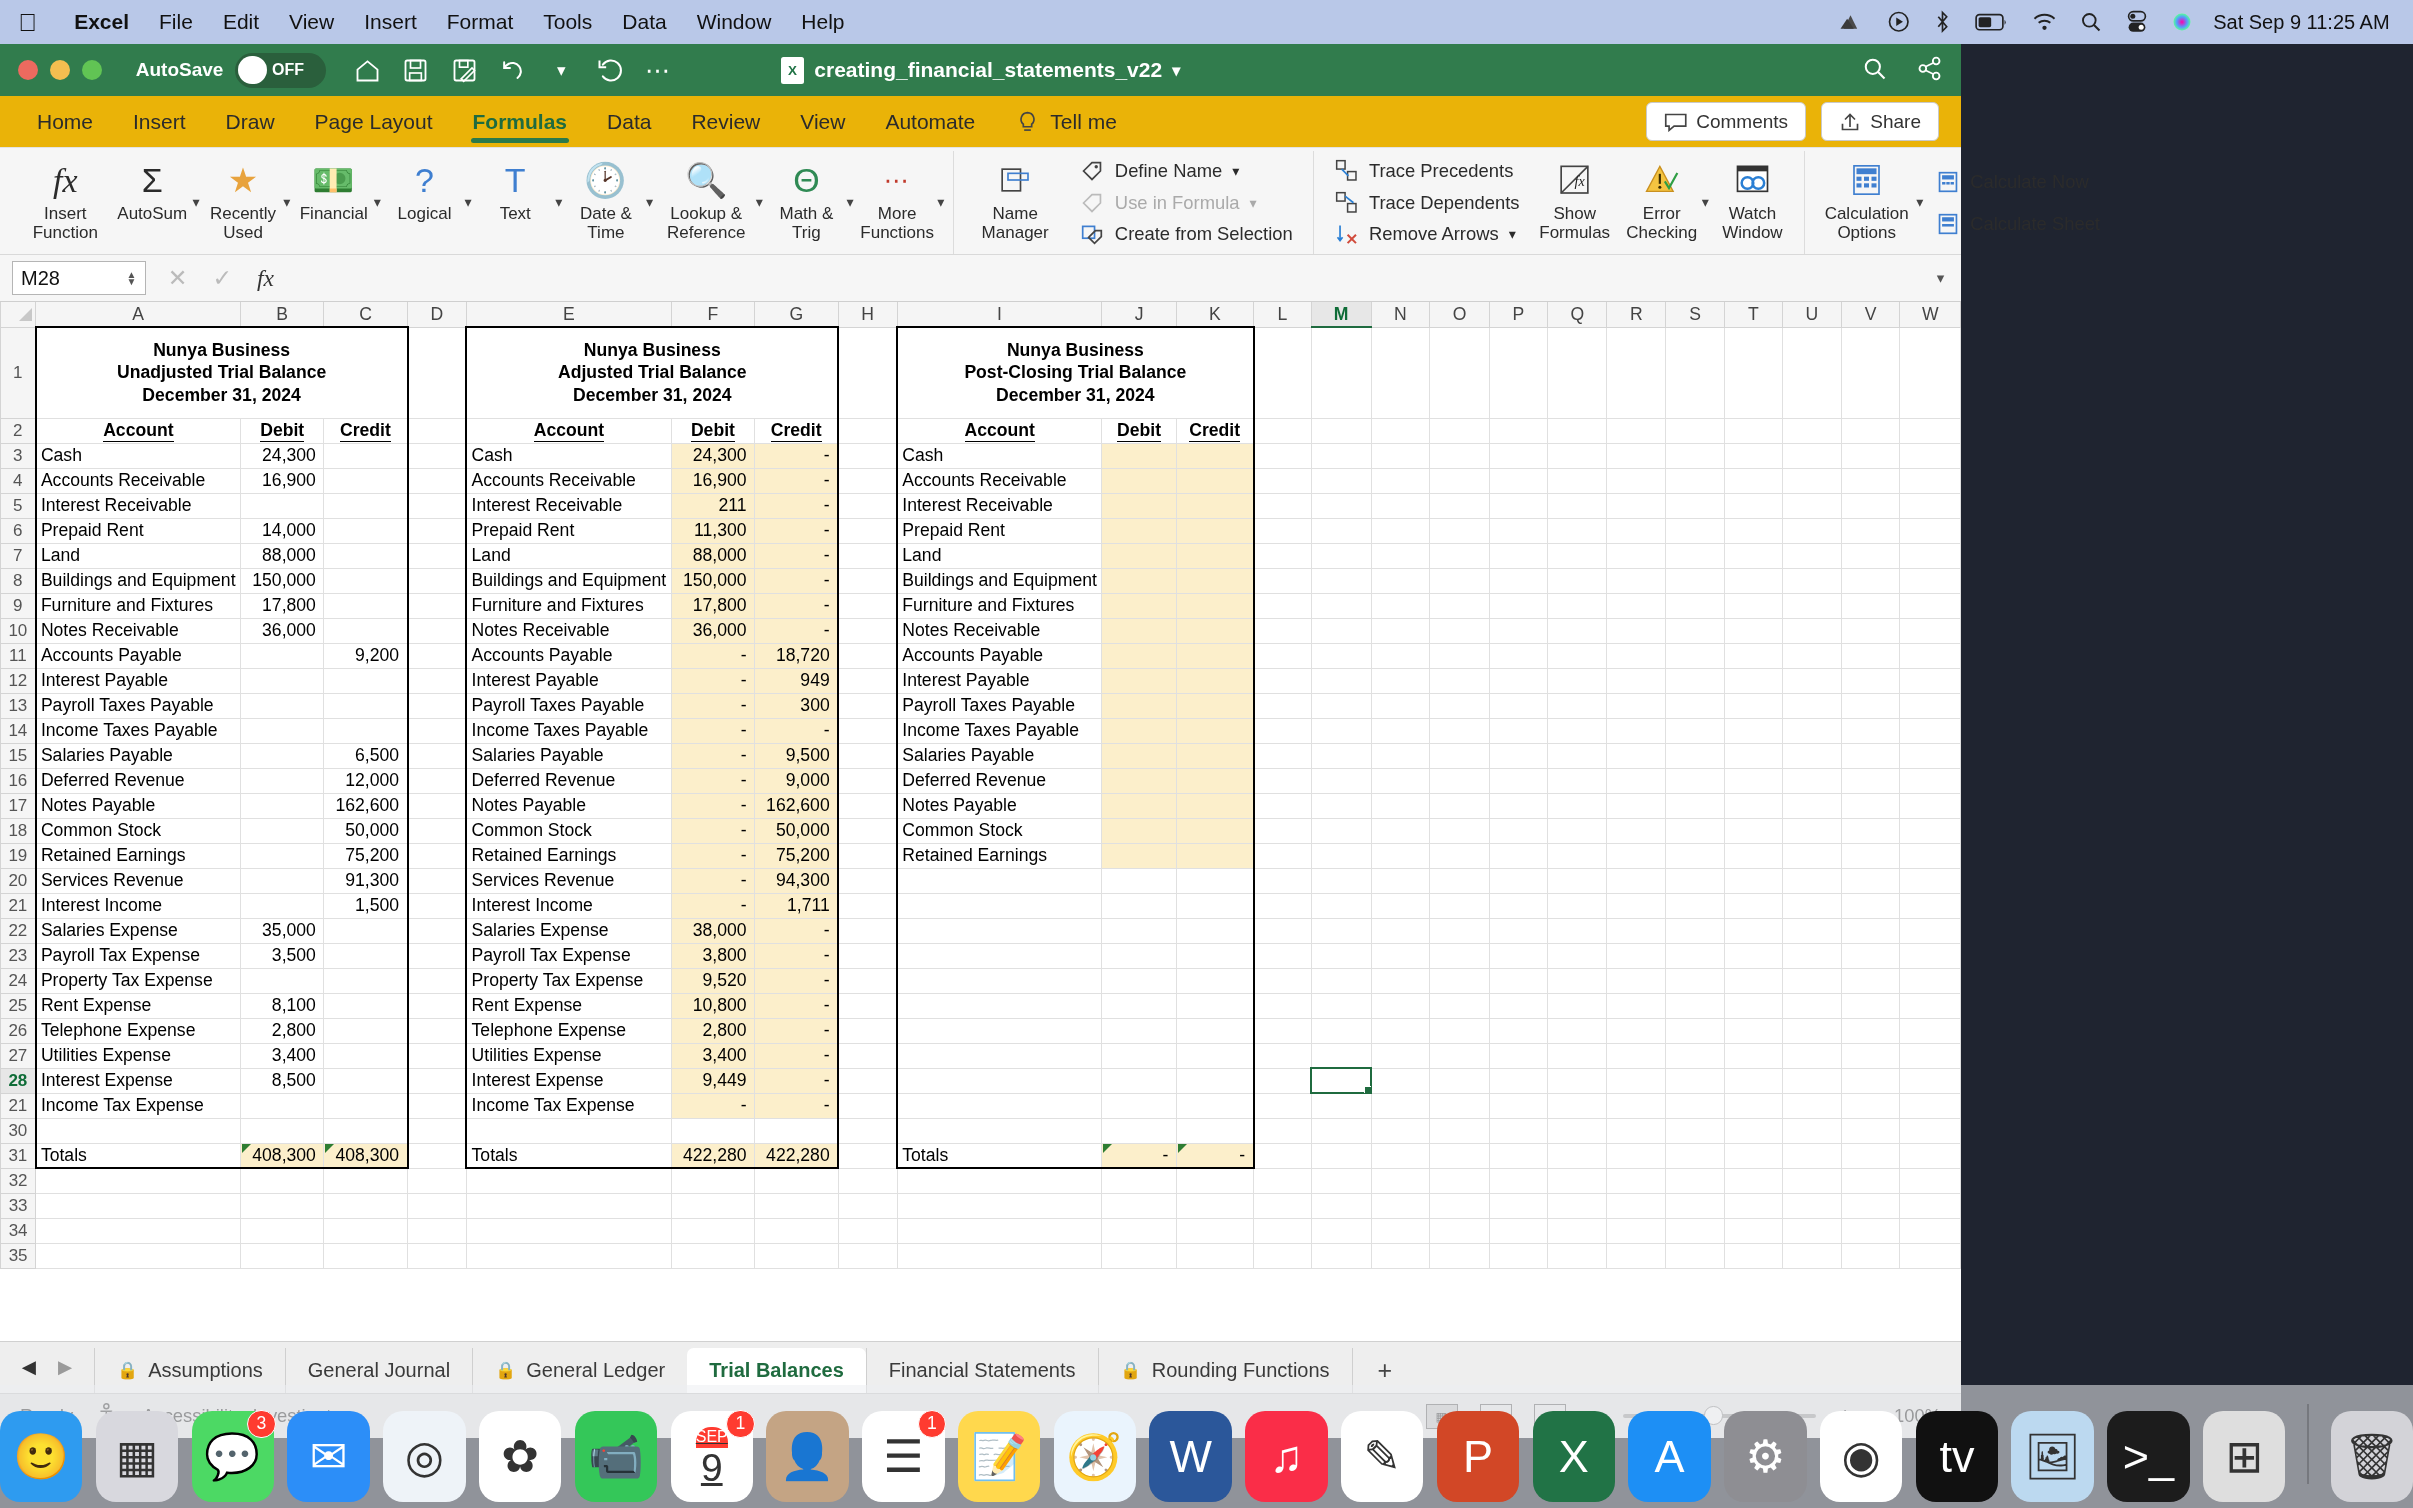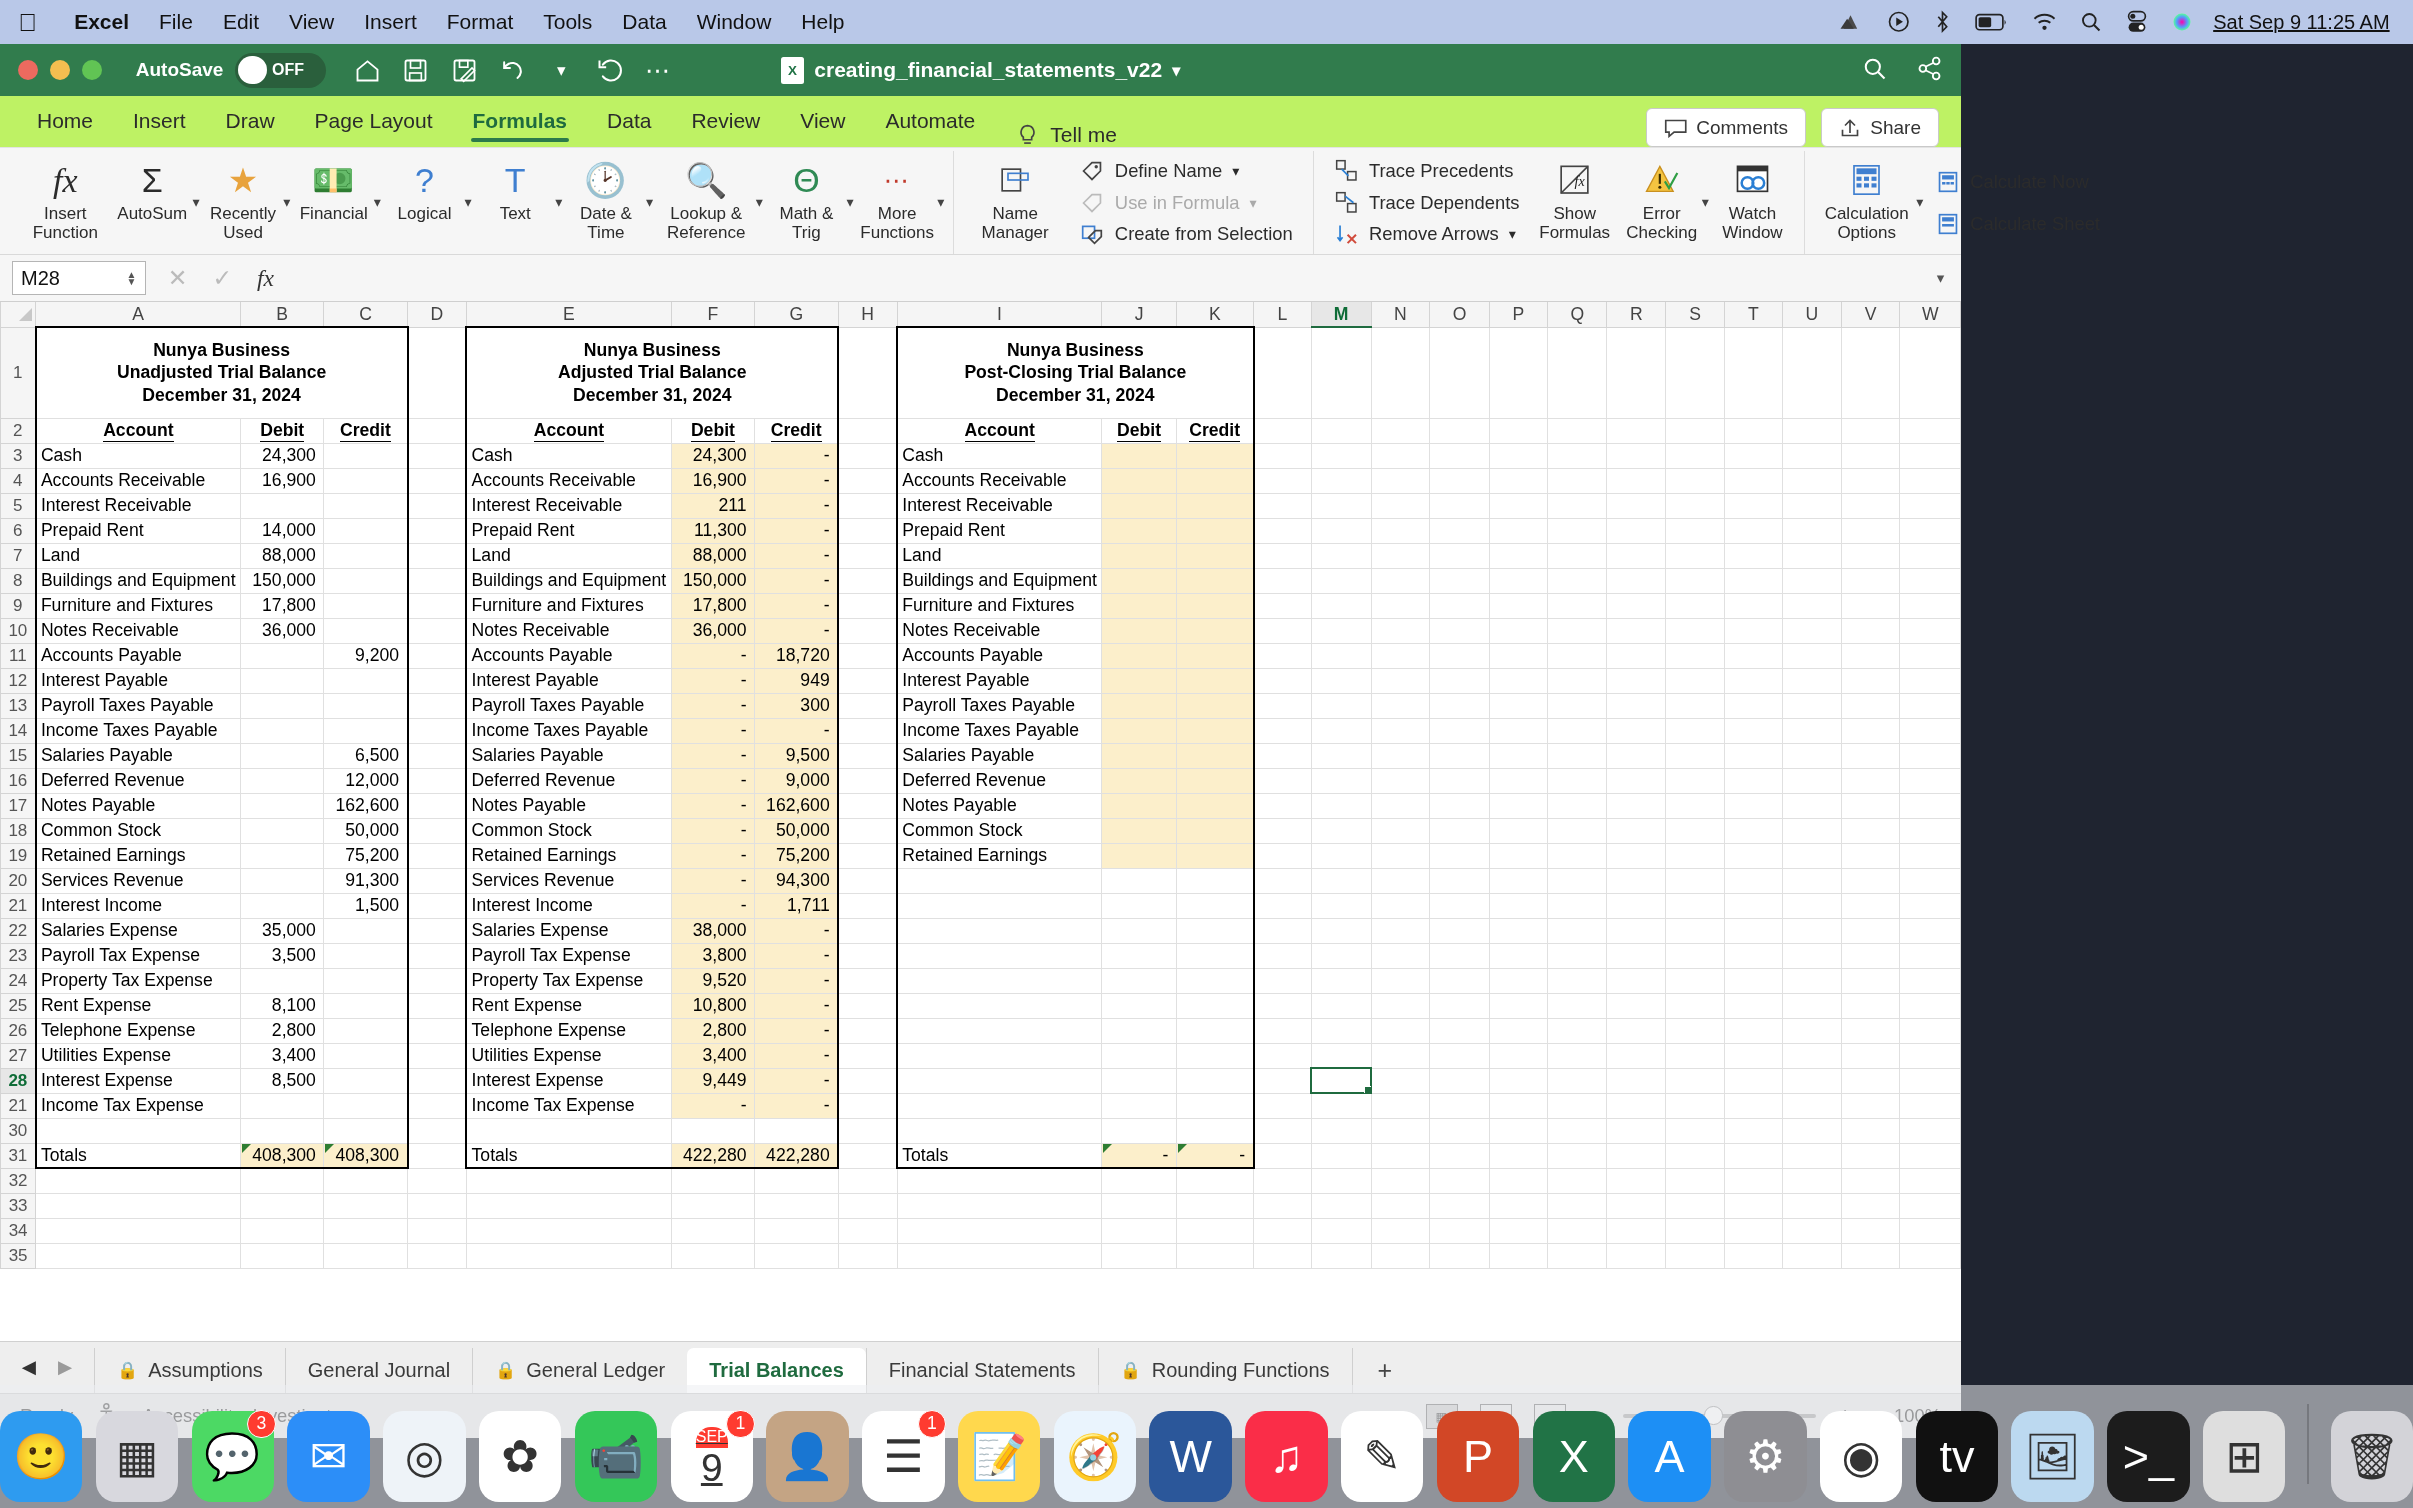--- a/index.html
+++ b/index.html
@@ -13,21 +13,21 @@
   
   .menubar {
     height: 44px; background: #b9c8e8; display: flex; align-items: center;
     padding: 0 18.4px; font-size: 21px; color: #111; gap: 0;
   }
   .menubar .apple { font-size: 25px; margin-right: 22px; line-height: 1; }
   .menubar .mitem { padding: 0 15px; white-space: nowrap; }
   .menubar .mitem.bold { font-weight: bold; }
   .menubar .spacer { flex: 1; }
   .menubar .sysicon { padding: 0 11.7px; display:flex; align-items:center; }
-  .menubar .clock { font-size: 20px; padding-left: 8.4px; padding-right: 5px; white-space: nowrap; text-decoration: underline;}
+  .menubar .clock { font-size: 20px; padding-left: 8.4px; padding-right: 5px; white-space: nowrap;}
 
   
   .window { position: relative; width: 1961px; height: 1341px; background: #fff; }
 
   .titlebar {
     height: 52px; background: #317C4D; display: flex; align-items: center;
     padding: 0 18.4px; color: #fff; position: relative;
   }
   .traffic { display: flex; gap: 11.7px; align-items: center; margin-right: 34px; }
   .dot { width: 20px; height: 20px; border-radius: 50%; }
@@ -48,21 +48,21 @@
   }
   .xlbadge {
     width: 23.5px; height: 27px; background: #fff; border-radius: 2.5px;
     display:inline-flex; align-items:center; justify-content:center;
     color:#217346; font-size:13.4px; font-weight:bold;
   }
   .title-right { margin-left: auto; display: flex; gap: 28.5px; align-items: center; z-index: 2; }
 
   
   .ribbon-tabs {
-    height: 52px; background: #bef264; display: flex; align-items: flex-end;
+    height: 52px; background: #eab308; display: flex; align-items: center;
     padding: 0 17px; font-size: 21px; color: #2b2b2b; border-bottom: 0.8px solid #e3e3e3;
   }
   .rtab { padding: 0 20px; height: 52px; display: flex; align-items: center; position: relative; }
   .rtab.active { color: #1f6b3f; font-weight: bold; }
   .rtab.active::after {
     content: ''; position: absolute; left: 18.4px; right: 18.4px; bottom: 5px;
     height: 4.2px; background: #2c7a4b; border-radius: 2.5px;
   }
   .tellme { display: flex; align-items: center; gap: 10px; padding-left: 20px; }
   .tabs-right { margin-left: auto; display: flex; gap: 15px; align-items: center; padding-right: 5px;}

